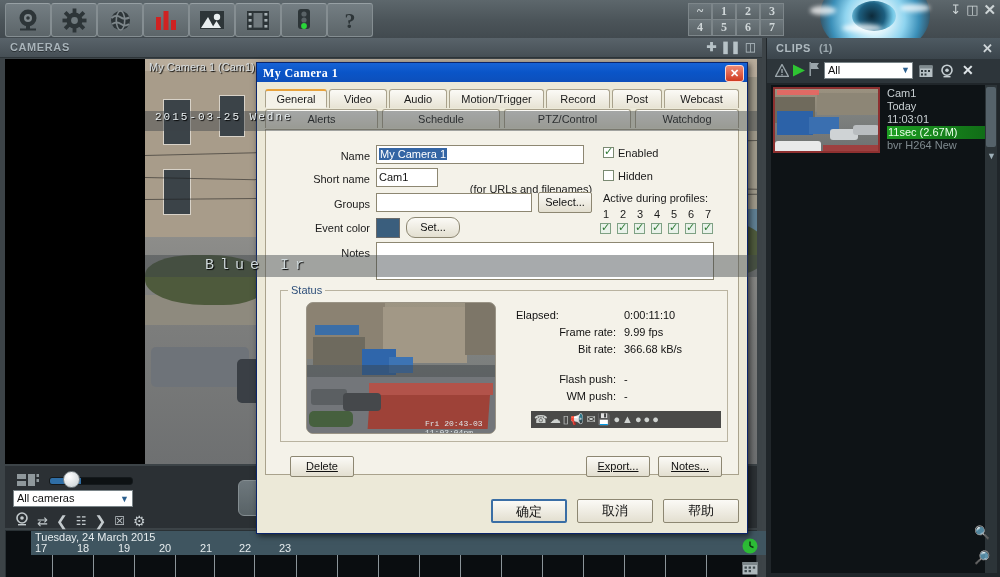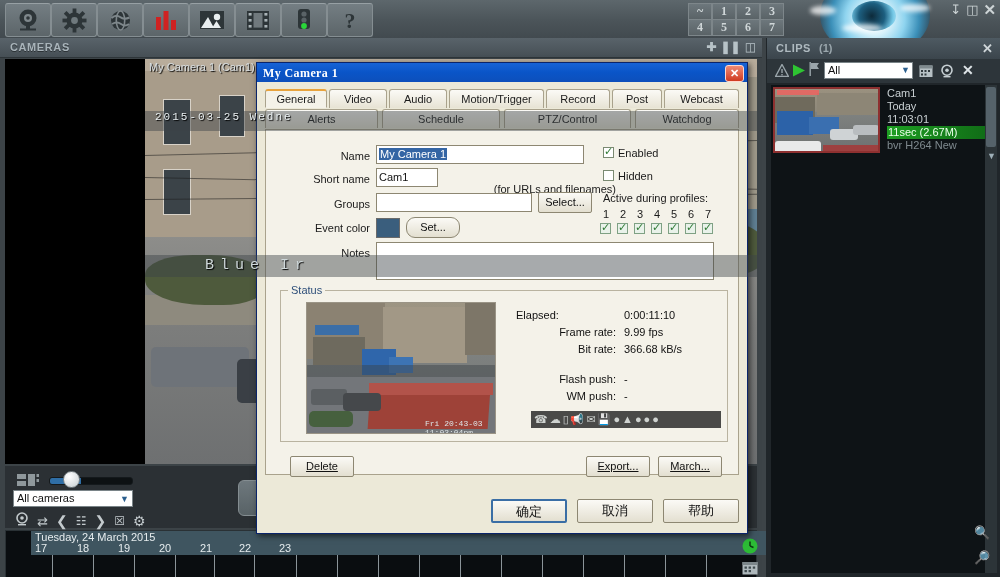--- a/index.html
+++ b/index.html
@@ -507,21 +507,21 @@
 
     <div class="page">
 
       <div class="lbl" style="left:14px;top:20px;width:90px">Name</div>
       <div class="inp" style="left:110px;top:15px;width:208px;height:19px;padding-top:2px;">
         <span class="selhl">My Camera 1</span>
       </div>
 
       <div class="lbl" style="left:14px;top:43px;width:90px">Short name</div>
       <div class="inp" style="left:110px;top:38px;width:62px;height:19px;padding-top:2px;">Cam1</div>
-      <div class="lbl" style="left:180px;top:53px;width:170px;text-align:right">(for URLs and filenames)</div>
+      <div class="lbl" style="left:180px;top:53px;width:170px;text-align:center">(for URLs and filenames)</div>
 
       <div class="lbl" style="left:14px;top:68px;width:90px">Groups</div>
       <div class="inp" style="left:110px;top:63px;width:156px;height:19px;"></div>
       <div class="btn" style="left:272px;top:62px;width:54px;height:21px;line-height:19px;">Select...</div>
 
       <div class="lbl" style="left:14px;top:92px;width:90px">Event color</div>
       <div class="swatch" style="left:110px;top:88px;background:#3a5e7d;"></div>
       <div class="btn" style="left:140px;top:87px;width:54px;height:21px;line-height:19px;border-radius:9px;">Set...</div>
 
       <div class="lbl" style="left:14px;top:117px;width:90px">Notes</div>
@@ -545,21 +545,21 @@
       <div class="cb sm on" style="left:351px;top:93px;"></div>
       <div class="cb sm on" style="left:368px;top:93px;"></div>
       <div class="cb sm on" style="left:385px;top:93px;"></div>
       <div class="cb sm on" style="left:402px;top:93px;"></div>
       <div class="cb sm on" style="left:419px;top:93px;"></div>
       <div class="cb sm on" style="left:436px;top:93px;"></div>
 
       <div class="grp" style="left:14px;top:160px;width:448px;height:152px;"></div>
       <div class="grp-t" style="left:22px;top:154px;">Status</div>
 
-      <div class="prevbox" style="left:40px;top:172px;width:188px;height:130px;">
+      <div class="prevbox" style="left:40px;top:172px;width:188px;height:130px;border-radius:7px;">
         <div style="position:absolute;inset:0;background:linear-gradient(180deg,#9d9583 0%,#938b7c 34%,#7f8280 35%,#6f7274 100%);"></div>
         <div style="position:absolute;left:0;top:0;width:78px;height:56px;background:#8b8272;"></div>
         <div style="position:absolute;left:76px;top:4px;width:84px;height:56px;background:#a29886;"></div>
         <div style="position:absolute;left:158px;top:0;width:30px;height:52px;background:#7d7668;"></div>
         <div style="position:absolute;left:6px;top:34px;width:52px;height:28px;background:#6e6a5e;"></div>
         <div style="position:absolute;left:8px;top:22px;width:44px;height:10px;background:#3b6ea7;"></div>
         <div style="position:absolute;left:55px;top:46px;width:34px;height:26px;background:#2f66ab;"></div>
         <div style="position:absolute;left:82px;top:54px;width:24px;height:16px;background:#3d74b4;"></div>
         <div style="position:absolute;left:0;top:62px;width:188px;height:12px;background:rgba(60,66,70,.45);"></div>
         <div style="position:absolute;left:0;top:74px;width:188px;height:56px;background:#73767a;"></div>
@@ -596,21 +596,21 @@
         <span>●</span>
       </div>
 
       <div class="btn" style="left:24px;top:326px;width:64px;height:21px;line-height:19px;">
         <span class="underline">Delete</span>
       </div>
       <div class="btn" style="left:320px;top:326px;width:64px;height:21px;line-height:19px;">
         <span class="underline">Export...</span>
       </div>
       <div class="btn" style="left:392px;top:326px;width:64px;height:21px;line-height:19px;">
-        <span class="underline">March...</span>
+        <span class="underline">Notes...</span>
       </div>
     </div>
 
     <div class="btn def" style="left:234px;top:436px;width:76px;height:24px;line-height:21px;font-size:13px;">确定</div>
     <div class="btn" style="left:320px;top:436px;width:76px;height:24px;line-height:21px;font-size:13px;">取消</div>
     <div class="btn" style="left:406px;top:436px;width:76px;height:24px;line-height:21px;font-size:13px;">帮助</div>
   </div>
 
 </div>
 

